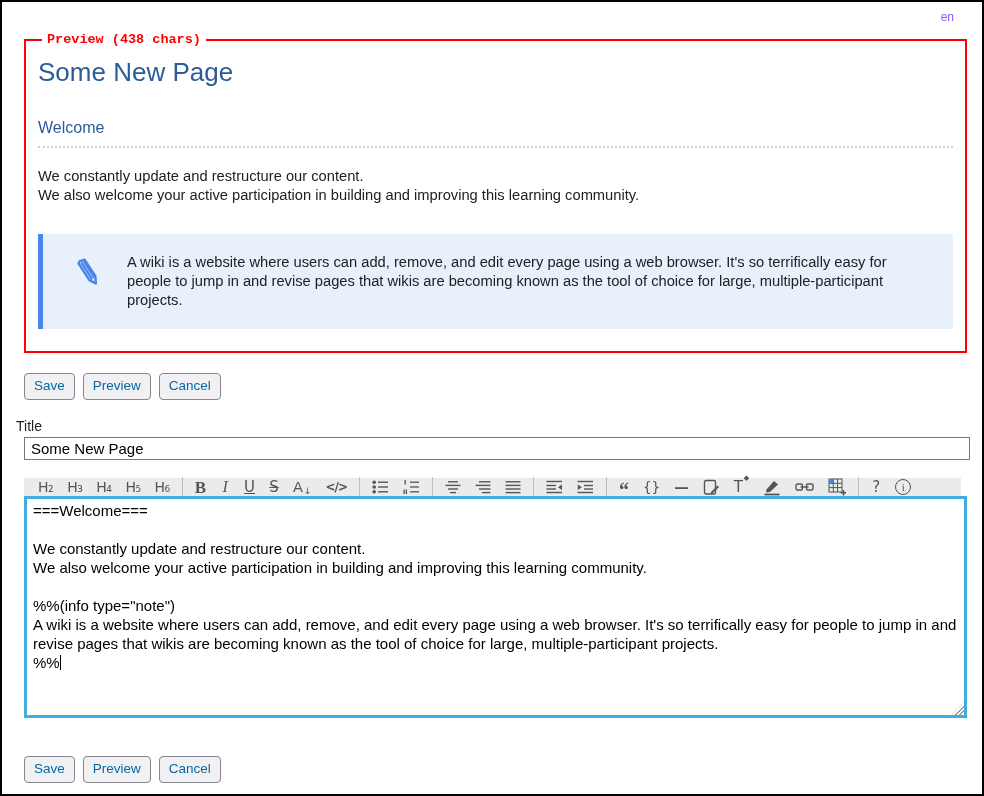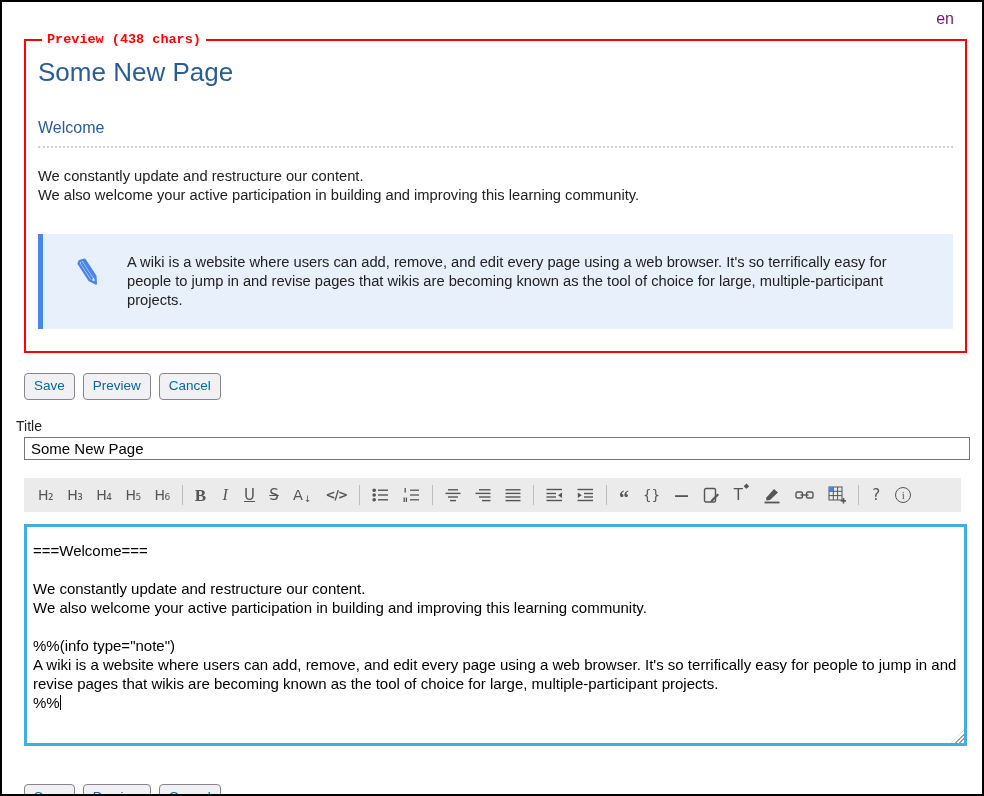--- a/index.html
+++ b/index.html
@@ -1,21 +1,21 @@
 <!DOCTYPE html>
 <html><head>
 <meta charset="utf-8">
 <style>
   html,body{margin:0;padding:0;background:#fff;}
   .page{
     position:relative;width:984px;height:796px;box-sizing:border-box;
     border:2px solid #000;background:#fff;overflow:hidden;
     font-family:"Liberation Sans",sans-serif;color:#212121;
   }
-  .lang{position:absolute;top:8px;right:28px;font-size:16px;color:#701a75;}
+  .lang{position:absolute;top:8px;right:28px;font-size:12px;color:#8b5cf6;}
   
   fieldset.preview{
     margin:30px 15px 0 22px;border:2px solid #f00;border-radius:0;
     padding:4px 12px 22px 12px;min-height:268px;box-sizing:border-box;
   }
   fieldset.preview legend{
     color:#f00;font-weight:bold;font-size:13.5px;padding:0 5px;margin-left:4px;font-family:Liberation Mono, monospace;
   }
   .page-h1{color:#2b5c97;font-size:26px;font-weight:400;margin:6px 0 0 0;line-height:1.2;}
   .page-h2{
@@ -40,21 +40,21 @@
   }
   
   .title-label{margin:18px 0 3px 14px;font-size:14px;}
   .title-input{
     display:block;margin:0 12px 0 22px;width:946px;box-sizing:border-box;height:23px;
     border:1px solid #767676;font-family:"Liberation Sans",sans-serif;font-size:15px;
     padding:1px 6px;color:#000;background:#fff;
   }
   
   .toolbar{
-    margin:18px 21px 0 22px;height:34px;background:#ebebeb;
+    margin:18px 21px 0 22px;height:18px;background:#ebebeb;
     display:flex;align-items:center;padding:0 8px;box-sizing:border-box;gap:2px;
   }
   .tb{
     background:transparent;border:none;padding:0 6px;height:26px;min-width:22px;
     display:flex;align-items:center;justify-content:center;color:#555;cursor:default;
   }
   .tbsep{width:1px;height:20px;background:#bdbdbd;margin:0 4px;flex:0 0 1px;}
   .g{font-family:"DejaVu Sans",sans-serif;font-size:14.5px;color:#555;line-height:1;}
   .g-h{font-size:14px;letter-spacing:-0.5px;}
   .g-bold{font-family:"Liberation Serif",serif;font-weight:bold;font-size:17px;}
@@ -70,24 +70,24 @@
   .g-tdot{font-size:7px;align-self:flex-start;line-height:1.4;margin-left:1px;}
   .g-help{font-size:15px;}
   .icirc{
     width:16px;height:16px;border:1.4px solid #555;border-radius:50%;
     display:flex;align-items:center;justify-content:center;box-sizing:border-box;
   }
   .icirc .g{font-family:"Liberation Serif",serif;font-size:11px;font-style:normal;}
   .tbsvg{display:block;}
   
   .editor{
-    position:relative;margin:12px 15px 0 22px;width:943px;height:222px;box-sizing:border-box;
+    position:relative;margin:0 15px 0 22px;width:943px;height:222px;box-sizing:border-box;
     border:3px solid #41aee0;background:#fff;overflow:hidden;
     font-family:"Liberation Sans",sans-serif;font-size:15px;line-height:19px;color:#000;
-    padding:14px 6px;
+    padding:2px 6px;
   }
   .editor .src{white-space:pre-wrap;word-wrap:break-word;}
   .caret{display:inline-block;width:1.5px;height:15px;background:#000;vertical-align:-2px;}
   .resize-handle{
     position:absolute;right:0;bottom:0;width:13px;height:13px;
     background:repeating-linear-gradient(135deg,transparent 0 2px,#9a9a9a 2px 3.2px);
     clip-path:polygon(100% 0,100% 100%,0 100%);
   }
   .bottom-btns{margin-top:38px;}
 </style>

